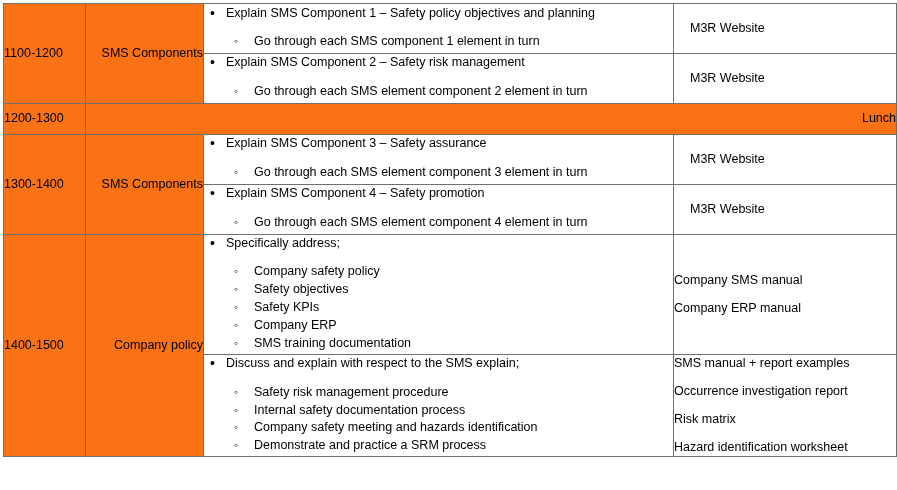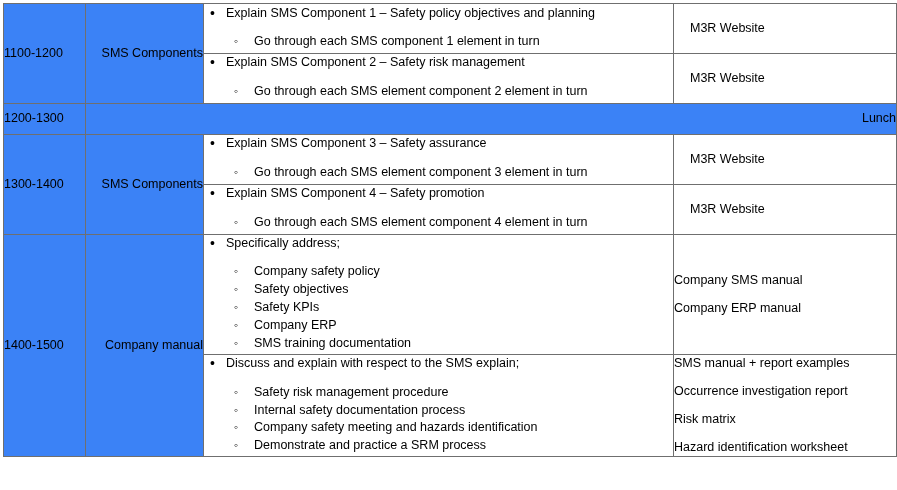--- a/index.html
+++ b/index.html
@@ -32,21 +32,21 @@
     font-size: 12.5px;
     line-height: 1.35;
   }
   
   col.c-time { width: 82px; }
   col.c-topic { width: 118px; }
   col.c-detail { width: 470px; }
   col.c-ref { width: 223px; }
 
   .shade {
-    background: #3b82f6;
+    background: #f97316;
   }
   .cell-time {
     text-align: left;
     padding: 6px 0 6px 10px;
     font-size: 12.5px;
   }
   .cell-topic {
     text-align: right;
     padding: 6px 0 6px 10px;
     font-size: 12.5px;
@@ -187,21 +187,21 @@
             </li>
           </ul>
         </td>
         <td class="cell-ref">
           <div class="ref-single">M3R Website</div>
         </td>
       </tr>
 
       <tr>
         <td class="shade cell-time" rowspan="2">1400-1500</td>
-        <td class="shade cell-topic" rowspan="2">Company manual</td>
+        <td class="shade cell-topic" rowspan="2">Company policy</td>
         <td class="cell-detail">
           <ul class="lvl1">
             <li>
               <span>Specifically address;</span>
               <ul class="lvl2">
                 <li>Company safety policy</li>
                 <li>Safety objectives</li>
                 <li>Safety KPIs</li>
                 <li>Company ERP</li>
                 <li>SMS training documentation</li>

